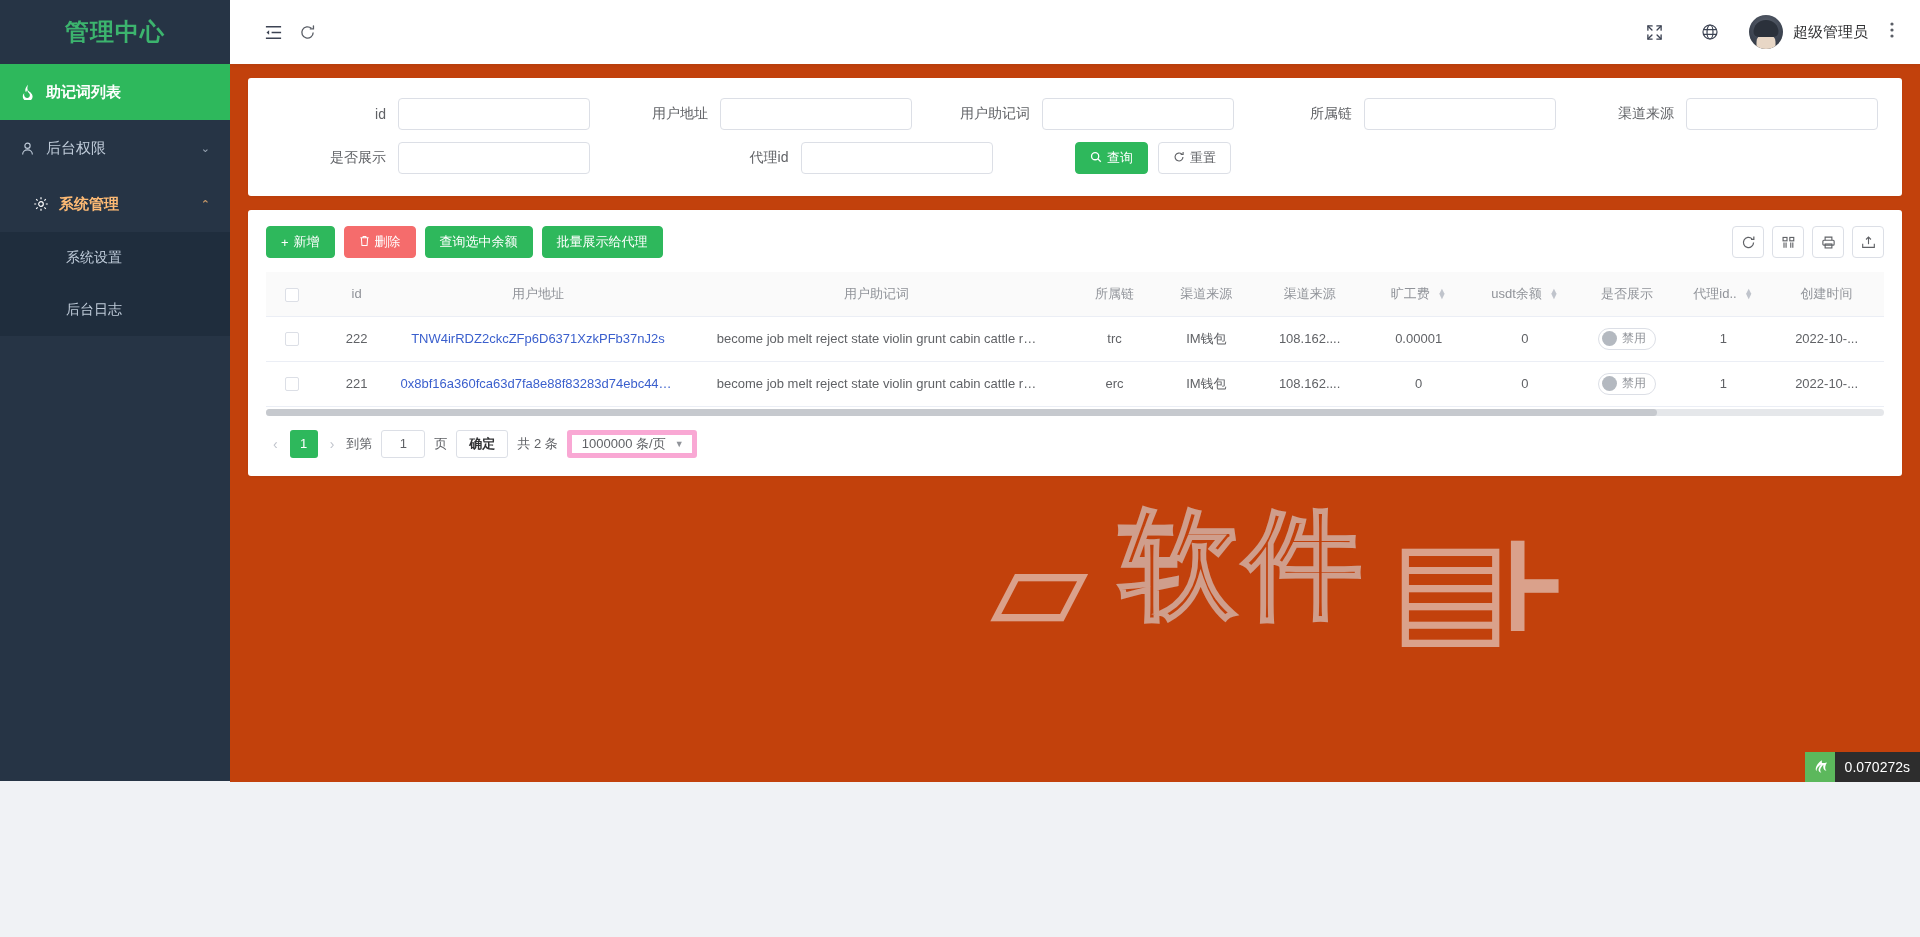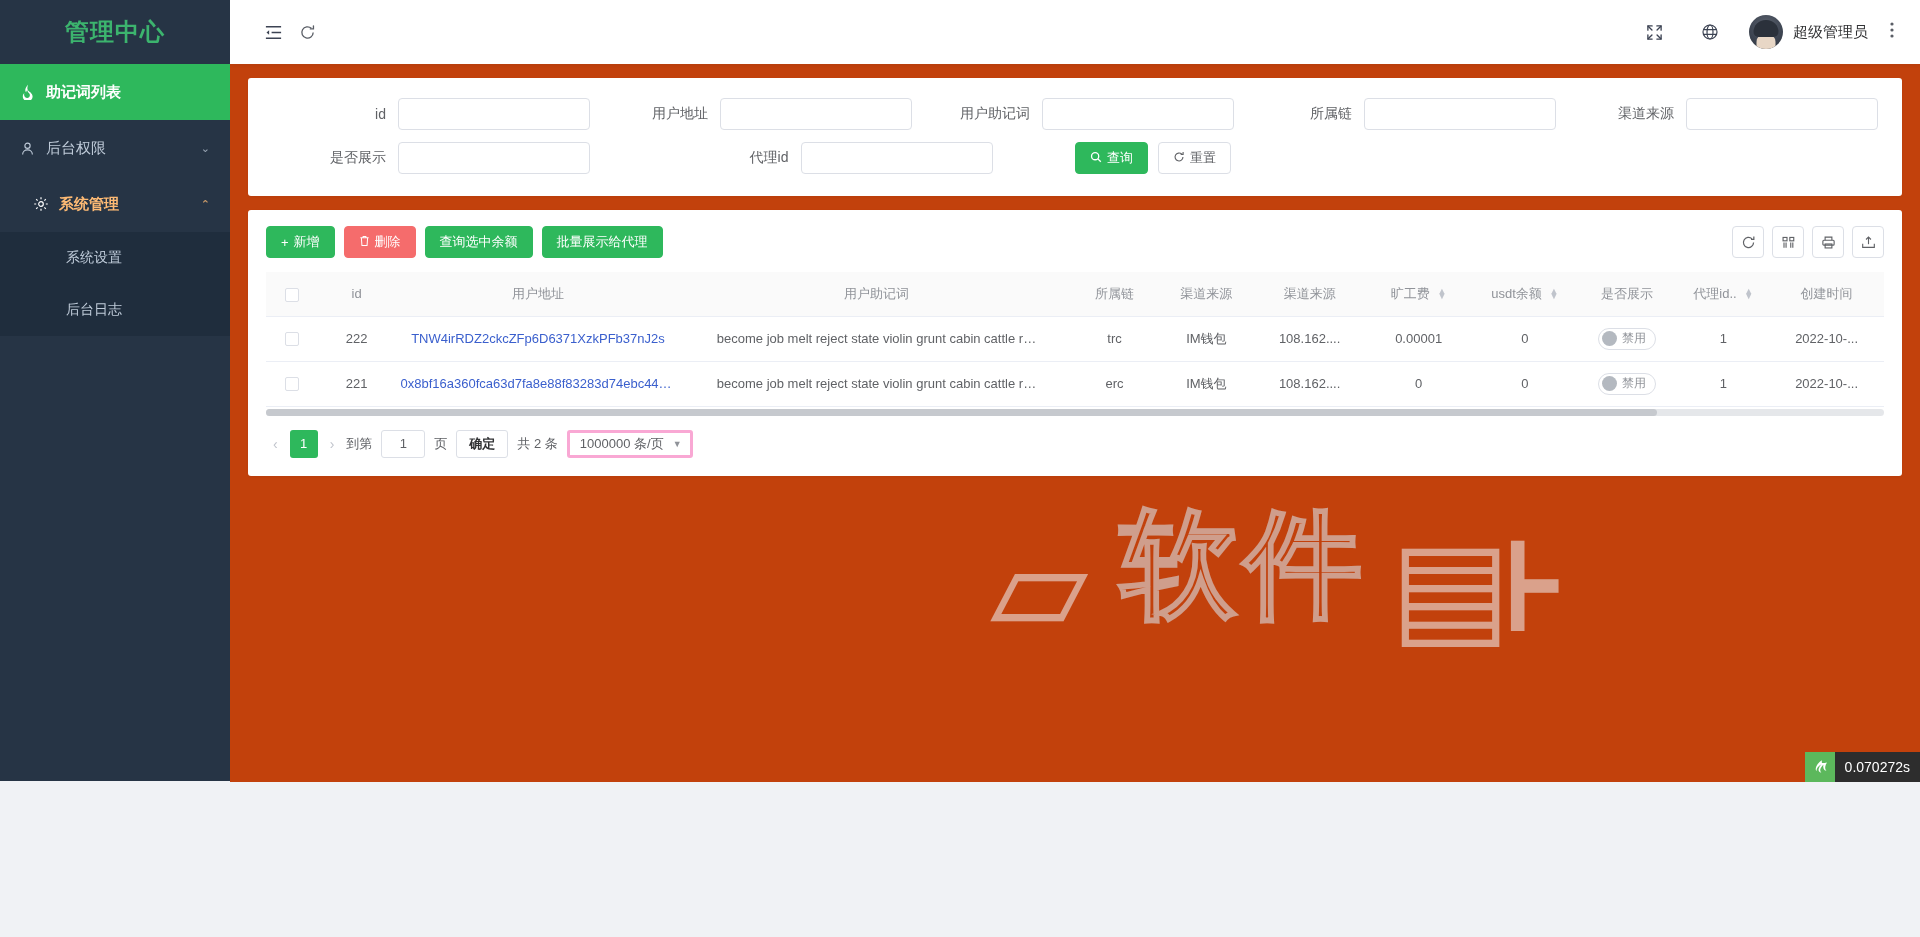--- a/index.html
+++ b/index.html
@@ -195,21 +195,21 @@
     text-align: center; font-size: 13px; color: #606266; outline: none;
     font-family: "Liberation Sans", sans-serif;
   }
   .pg-confirm {
     height: 28px; padding: 0 12px; border: 1px solid #dcdfe6; border-radius: 3px;
     background: #fff; font-size: 13px; color: #303133; cursor: pointer;
     display: flex; align-items: center; font-weight: bold;
     font-family: "Liberation Sans", sans-serif;
   }
   .pg-select {
-    height: 28px; padding: 0 26px 0 10px; border: 3px solid #f9a8d4;
+    height: 28px; padding: 0 26px 0 10px; border: 5px solid #f9a8d4;
     border-radius: 3px; background: #fff; font-size: 13px; color: #606266;
     cursor: pointer; display: flex; align-items: center; position: relative;
   }
   .pg-select .caret {
     position: absolute; right: 8px; font-size: 9px; color: #909399;
   }
 
   
   .debugbar {
     position: absolute; right: 0; bottom: 0; height: 30px;

